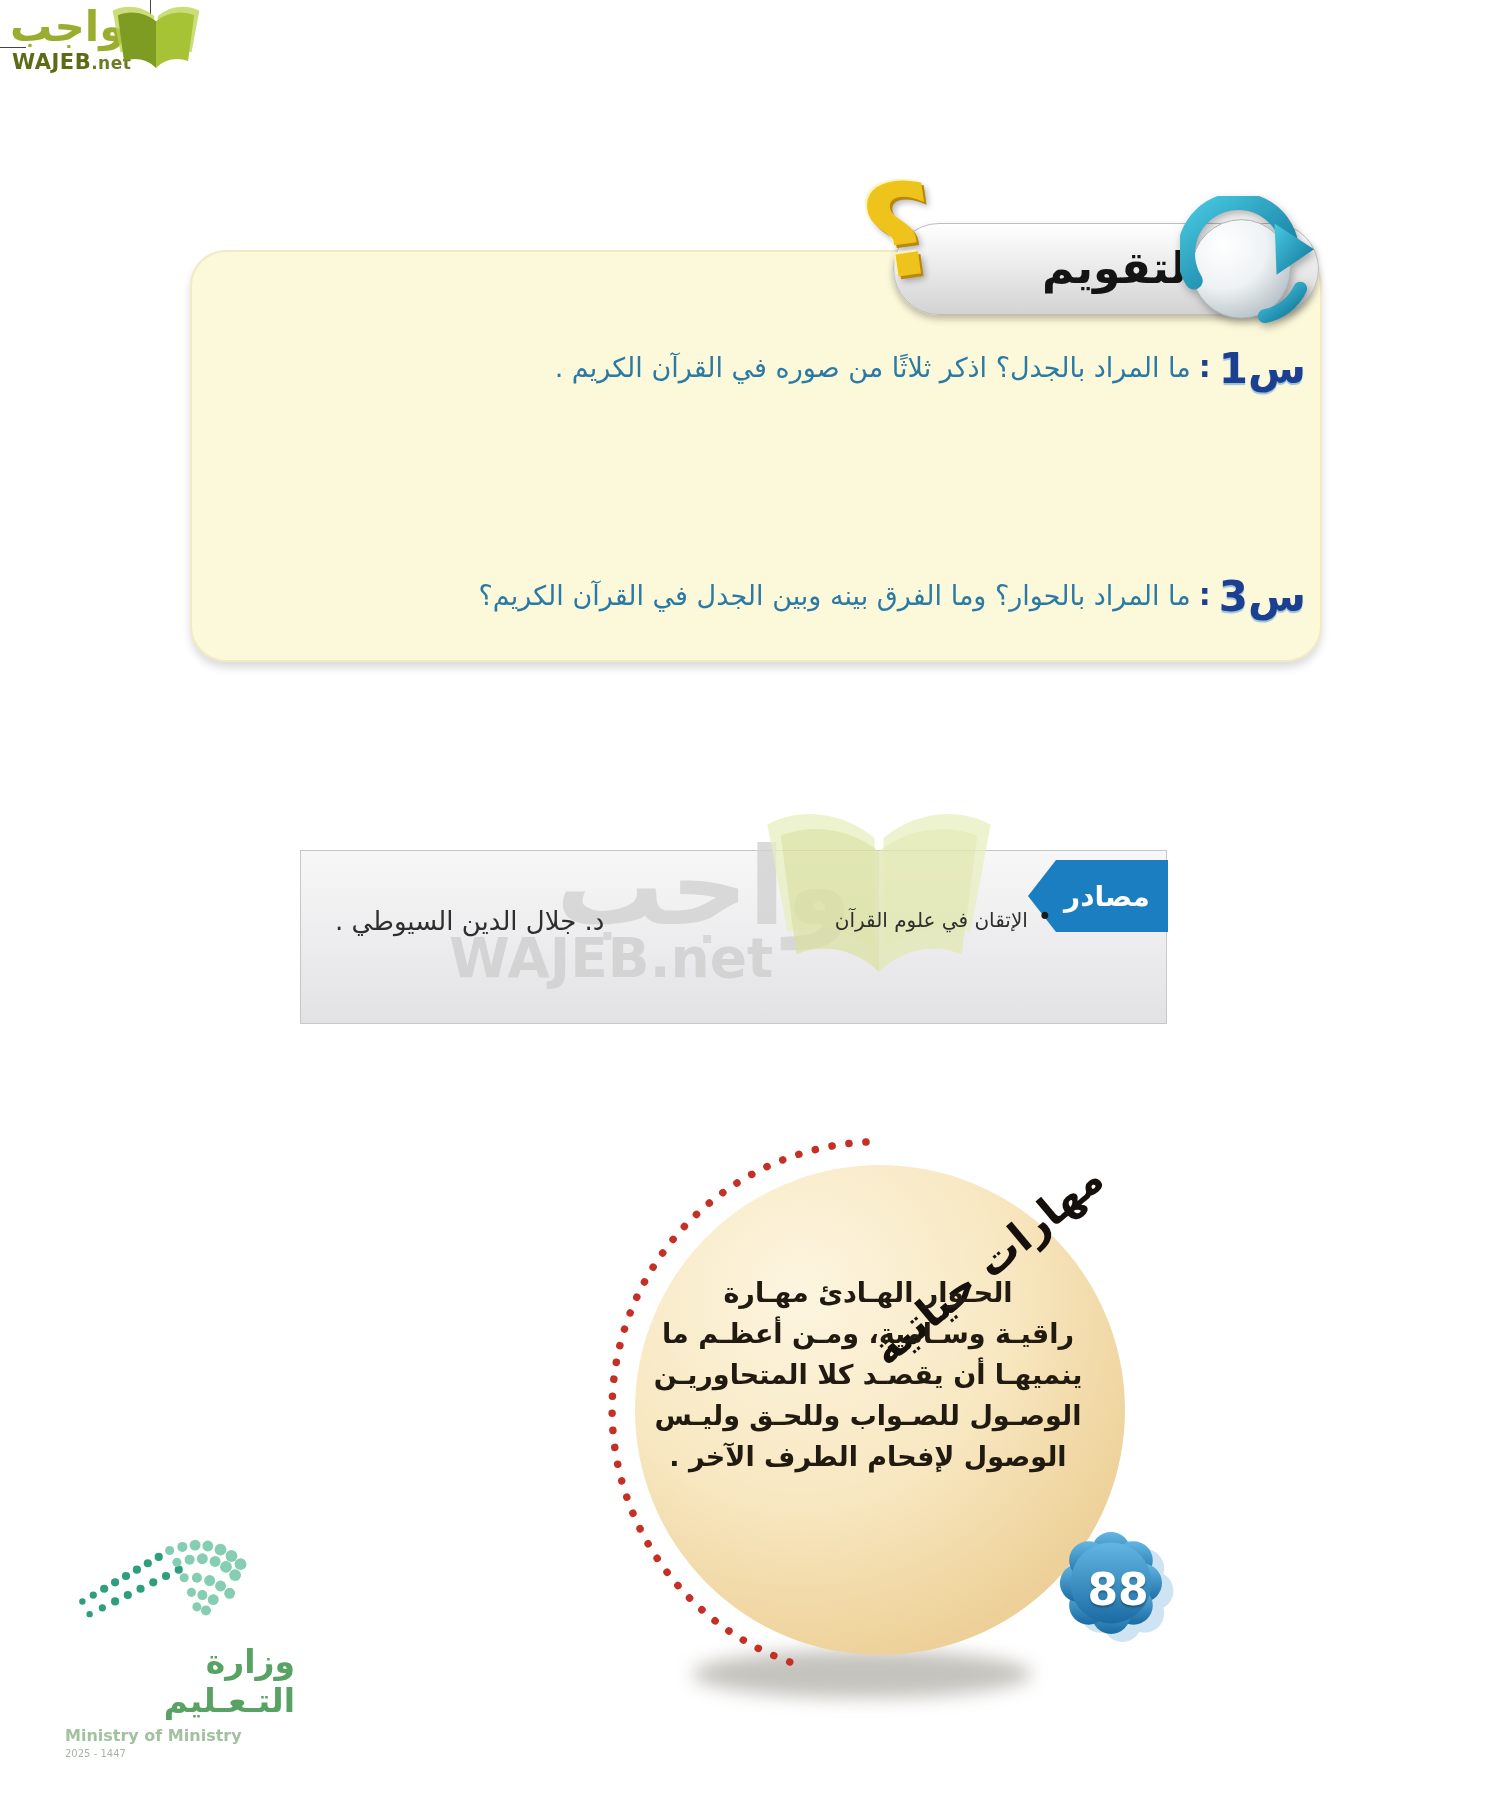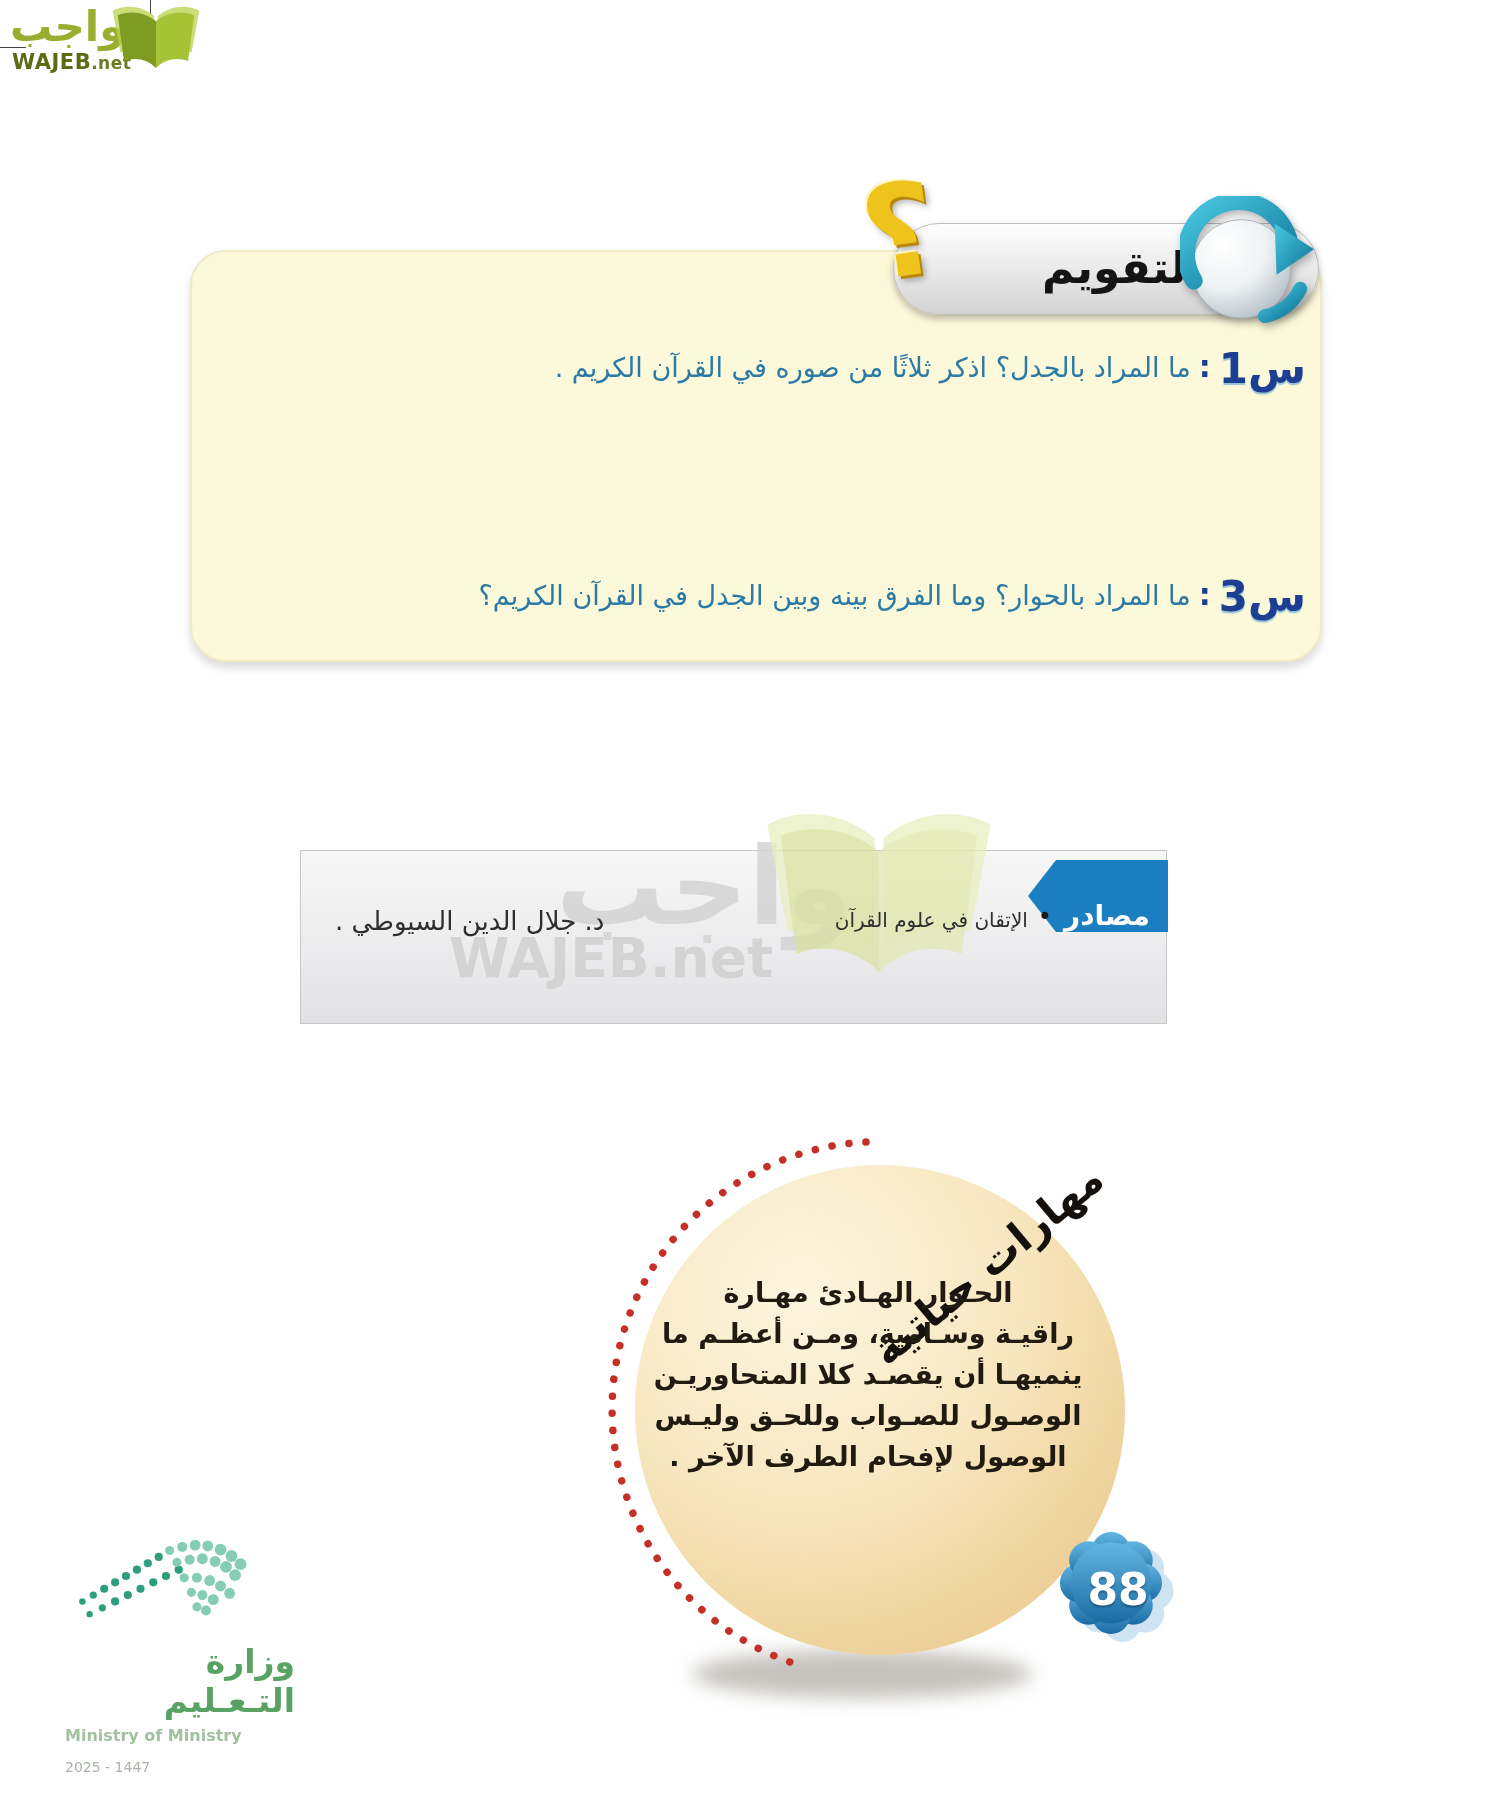--- a/index.html
+++ b/index.html
@@ -42,21 +42,21 @@
 
   
   .srcbox{position:absolute;left:300px;top:850px;width:865px;height:172px;
           background:linear-gradient(180deg,#f7f7f7 0%,#ececee 55%,#e2e2e4 100%);
           border:1px solid #c7c7c7;z-index:1;}
   .src-wm-ar{position:absolute;left:255px;top:-18px;font-size:108px;font-weight:800;color:#d2d2d2;opacity:.8;line-height:1;}
   .src-wm-en{position:absolute;left:148px;top:80px;font-size:55px;font-weight:800;color:#d0d0d0;opacity:.85;line-height:1;}
   .src-book{position:absolute;left:745px;top:806px;width:268px;height:198px;z-index:2;opacity:.8;}
   .src-label{position:absolute;left:1028px;top:860px;width:140px;height:72px;background:#1b7ec1;z-index:3;
              clip-path:polygon(0% 50%,20% 0%,100% 0%,100% 100%,20% 100%);
-             display:flex;align-items:flex-end;justify-content:center;padding-left:18px;box-sizing:border-box;}
+             display:flex;align-items:center;justify-content:center;padding-left:18px;box-sizing:border-box;}
   .src-label span{color:#ffffff;font-size:28px;font-weight:800;}
   .src-item{position:absolute;right:492px;top:903px;direction:rtl;white-space:nowrap;z-index:3;}
   .src-bullet{font-size:24px;color:#1a1a1a;margin-left:10px;vertical-align:2px;}
   .src-title{font-size:20px;color:#2e2e2e;}
   .src-author{position:absolute;left:335px;top:906px;font-size:26px;color:#2e2e2e;direction:rtl;z-index:3;}
 
   
   .bubble-shadow{position:absolute;left:692px;top:1650px;width:340px;height:48px;border-radius:50%;
                  background:rgba(90,82,66,.35);filter:blur(9px);z-index:0;}
   .bubble{position:absolute;left:635px;top:1165px;width:490px;height:490px;border-radius:50%;z-index:1;
@@ -65,21 +65,21 @@
   .ls-label{position:absolute;left:845px;top:1242px;width:280px;text-align:center;z-index:3;
             font-size:42px;font-weight:800;color:#15100c;transform:rotate(-40deg);white-space:nowrap;}
   .ls-text{position:absolute;left:618px;top:1272px;width:500px;text-align:center;direction:rtl;z-index:3;
            font-size:27px;font-weight:600;color:#211a10;line-height:41px;}
 
   
   .moe{position:absolute;left:65px;top:1536px;width:230px;}
   .moe-dots{width:222px;height:100px;}
   .moe-ar{font-size:33px;font-weight:800;color:#58a263;direction:rtl;text-align:right;margin-top:2px;letter-spacing:0;}
   .moe-en{font-size:16px;font-weight:600;color:#a2c19f;margin-top:6px;}
-  .moe-years{font-size:14px;font-weight:500;color:#a9b3a8;margin-top:14px;}
+  .moe-years{font-size:10px;font-weight:500;color:#a9b3a8;margin-top:3px;}
 
   
   .badge{position:absolute;left:1052px;top:1524px;width:132px;height:132px;z-index:4;}
   .badge svg{width:132px;height:132px;}
   .badge-num{position:absolute;left:0;top:40px;width:132px;text-align:center;
              font-size:44px;font-weight:800;color:#ffffff;text-shadow:0 2px 2px rgba(0,0,0,.3);}
 </style>
 </head>
 <body>
 

